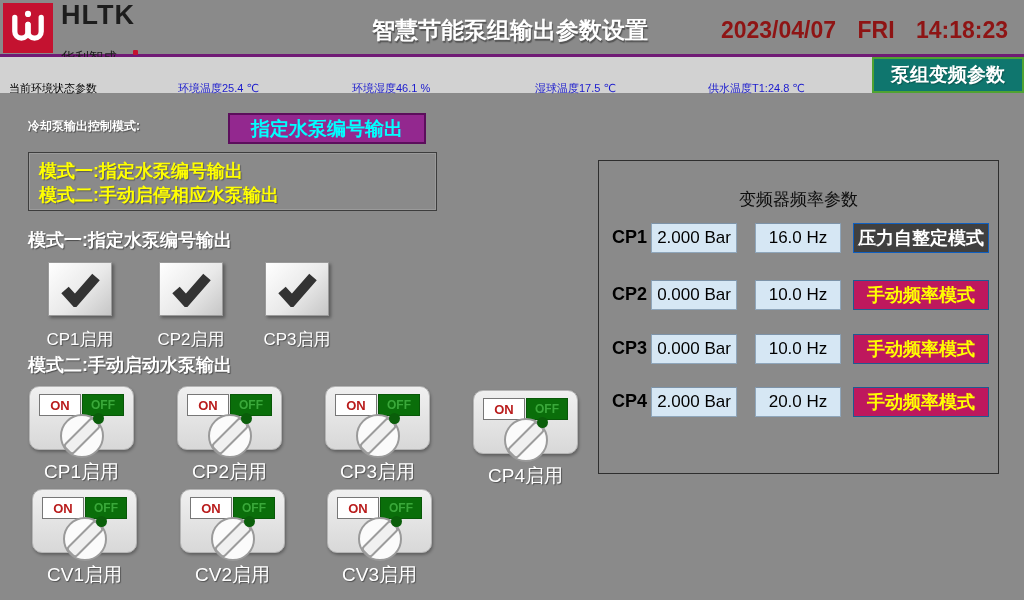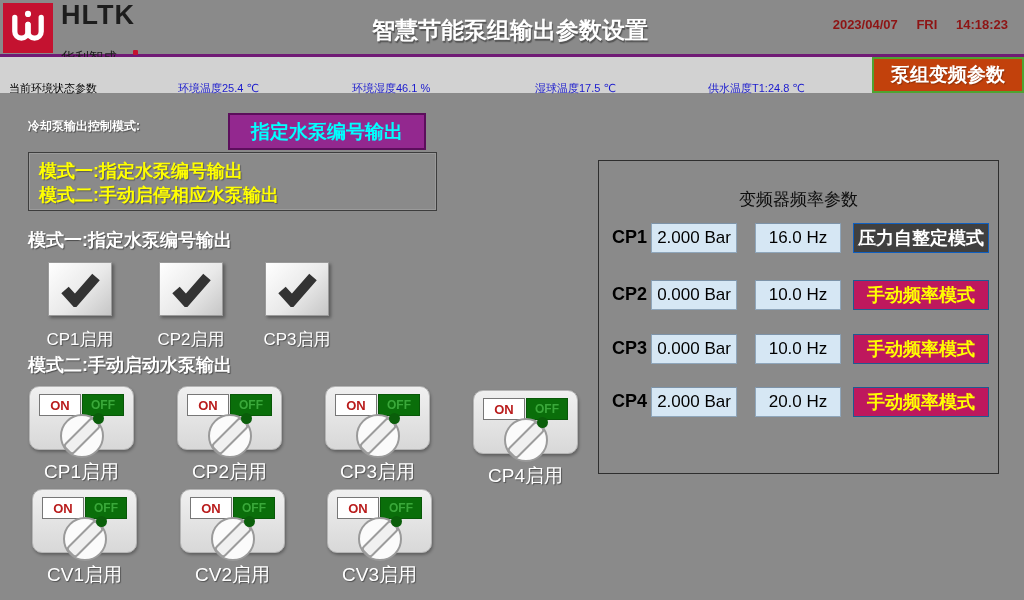--- a/index.html
+++ b/index.html
@@ -12,36 +12,36 @@
   
   .header{position:absolute;left:0;top:0;width:1024px;height:54px;border-bottom:3px solid #701a75;}
   .logo-box{position:absolute;left:3px;top:3px;width:50px;height:50px;background:#C41230;}
   .logo-box svg{position:absolute;left:3px;top:3px;}
   .logo-text{position:absolute;left:61px;top:2px;line-height:1;}
   .logo-brand{font-size:27px;font-weight:bold;color:#1d1d1d;letter-spacing:1px;}
   .logo-company{font-size:14px;font-weight:normal;color:#1d1d1d;margin-top:21px;position:relative;}
   .logo-accent{position:absolute;width:5px;height:5px;background:#C41230;border-radius:1px;top:0;left:72px;}
   .header-title{position:absolute;left:310px;top:15px;width:400px;text-align:center;
     font-size:23px;font-weight:bold;color:#ffffff;text-shadow:1px 2px 1px rgba(40,40,40,.55);}
-  .header-date{position:absolute;right:16px;top:17px;font-size:13px;font-weight:bold;color:#8E1414;}
+  .header-date{position:absolute;right:16px;top:17px;font-size:23px;font-weight:bold;color:#8E1414;}
   .header-date span{margin-left:15px;}
   
   .env-bar{position:absolute;left:0;top:57px;width:1024px;height:36px;background:#D2D2D2;}
   .env-item{position:absolute;top:24px;font-size:11px;white-space:nowrap;}
   .env-name{color:#000;}
   .env-blue{color:#1A1ACD;}
   .env-val{}
   .green-btn{position:absolute;right:0;top:0;width:152px;height:36px;box-sizing:border-box;
-    background:#c2410c;border:2px solid #4FA332;color:#fff;font-size:19px;font-weight:bold;
+    background:#0f766e;border:2px solid #4FA332;color:#fff;font-size:19px;font-weight:bold;
     display:flex;align-items:center;justify-content:center;cursor:pointer;
     text-shadow:1px 1px 1px rgba(0,0,0,.25);}
   
   .ctrl-label{position:absolute;left:28px;top:118px;font-size:12px;font-weight:bold;color:#fff;
     text-shadow:1px 1px 1px rgba(0,0,0,.45);}
-  .ctrl-btn{position:absolute;left:228px;top:113px;width:198px;height:37px;box-sizing:border-box;
+  .ctrl-btn{position:absolute;left:228px;top:113px;width:198px;height:31px;box-sizing:border-box;
     background:#93288F;border:2px solid #5C0E5C;color:#00FFFF;font-size:19px;font-weight:bold;
     display:flex;align-items:center;justify-content:center;cursor:pointer;}
   .mode-box{position:absolute;left:28px;top:152px;width:409px;height:59px;box-sizing:border-box;
     border:1px solid #3D3D3D;box-shadow:inset 0 0 0 1px #9a9a9a;padding:6px 10px;}
   .mode-box div{font-size:18px;font-weight:bold;color:#FFFF00;line-height:24px;
     text-shadow:1px 1px 1px rgba(0,0,0,.35);}
   
   .sec-title{position:absolute;font-size:18px;font-weight:bold;color:#fff;
     text-shadow:1px 1px 1px rgba(0,0,0,.45);}
   .m1-item{position:absolute;top:262px;width:104px;display:flex;flex-direction:column;align-items:center;}

